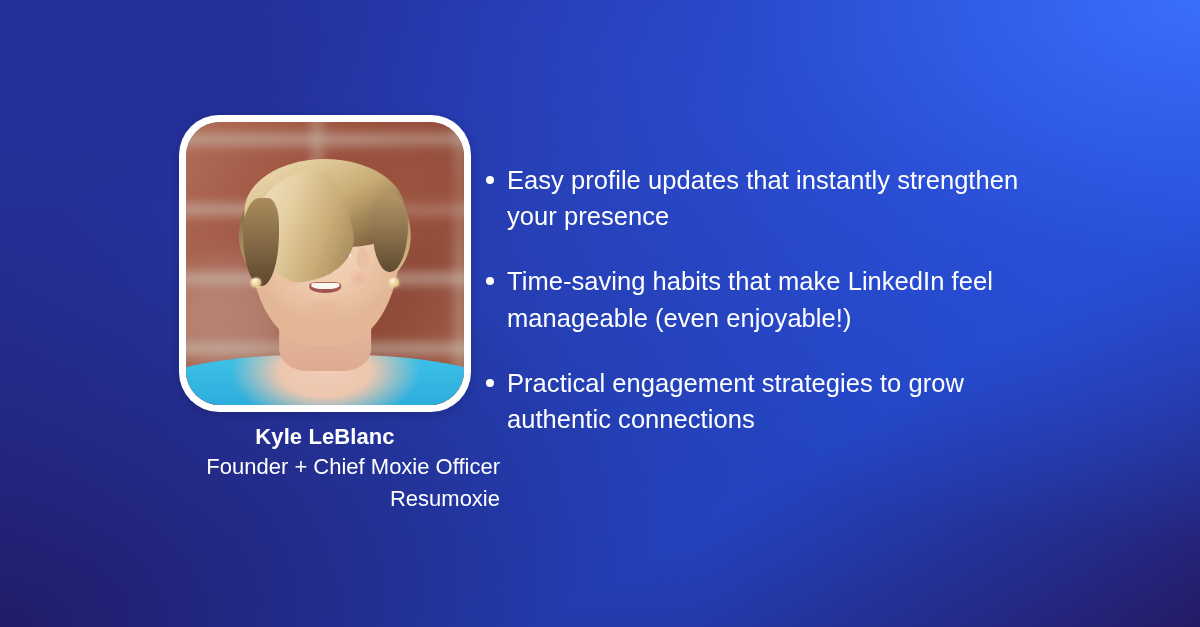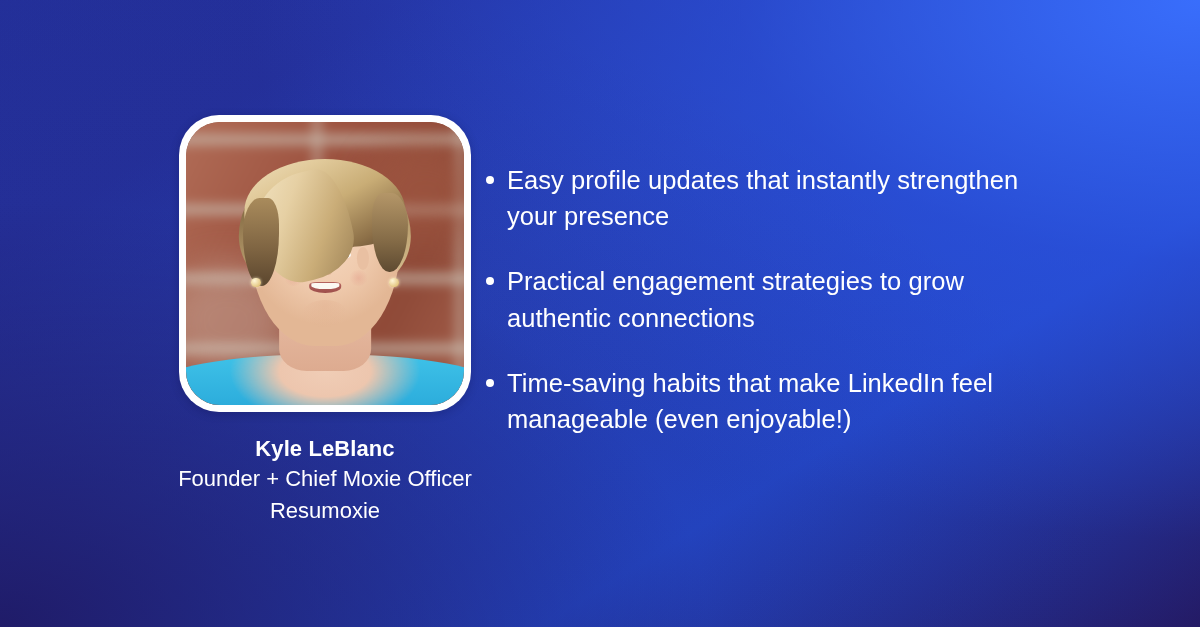--- a/index.html
+++ b/index.html
@@ -250,29 +250,30 @@
   .chin {
     position:absolute;
     left:50%; top:74%;
     transform:translateX(-50%);
     width:30%; height:16%;
     background:radial-gradient(circle at 50% 20%, rgba(224,172,140,0.35) 0%, rgba(224,172,140,0) 72%);
     border-radius:50%;
   }
 
   
-  .caption { margin-top:24px; color:#ffffff; }
+  .caption { margin-top:12px; color:#ffffff; }
   .caption .name {
     font-size:22px; font-weight:bold;
     letter-spacing:.1px; line-height:1.22;
   }
   .caption .role,
   .caption .company {
     font-size:22px; font-weight:400;
     line-height:1.45;
+    text-align:right;
   }
 
   
   .benefits {
     position:absolute;
     left:481px; top:138px;
     width:560px;
     list-style:none;
   }
   .benefit {
@@ -347,22 +348,22 @@
 
     </div>
 
     <ul class="benefits">
       <li class="benefit">
         <span class="dot"></span>
         <span>Easy profile updates that instantly strengthen your presence</span>
       </li>
       <li class="benefit">
         <span class="dot"></span>
-        <span>Practical engagement strategies to grow authentic connections</span>
+        <span>Time-saving habits that make LinkedIn feel manageable (even enjoyable!)</span>
       </li>
       <li class="benefit">
         <span class="dot"></span>
-        <span>Time-saving habits that make LinkedIn feel manageable (even enjoyable!)</span>
+        <span>Practical engagement strategies to grow authentic connections</span>
       </li>
     </ul>
 
   </div>
 </div>
 
 </body></html>

